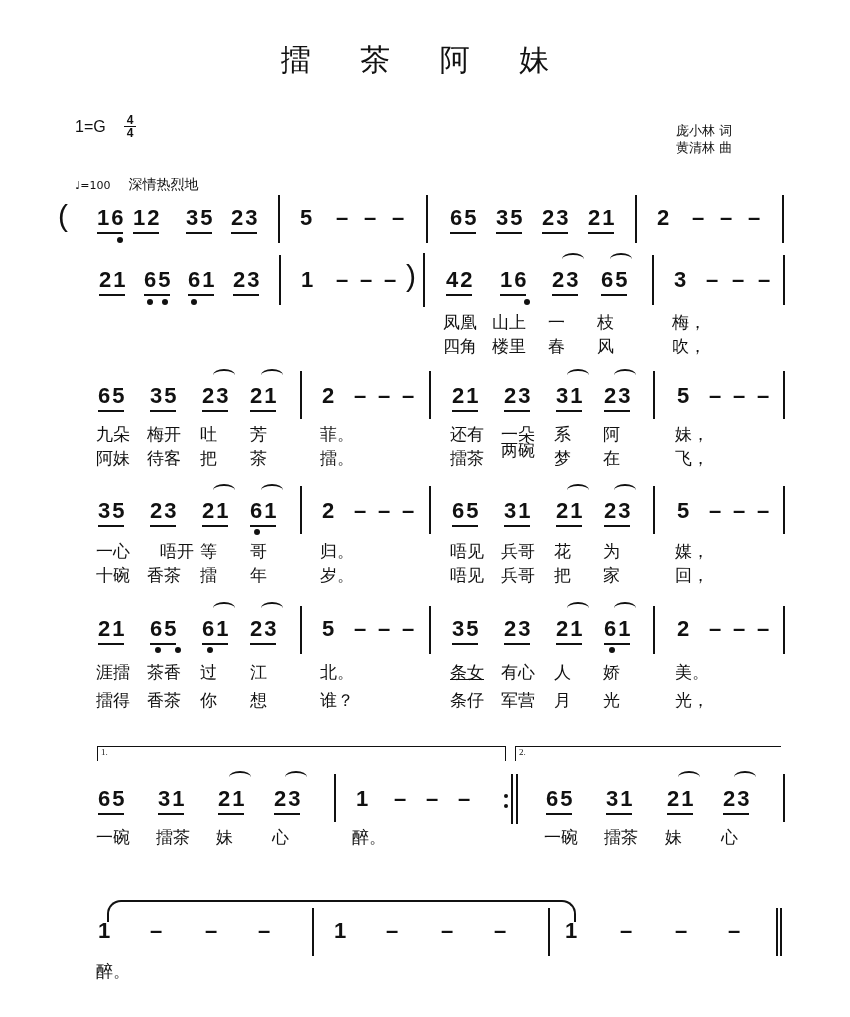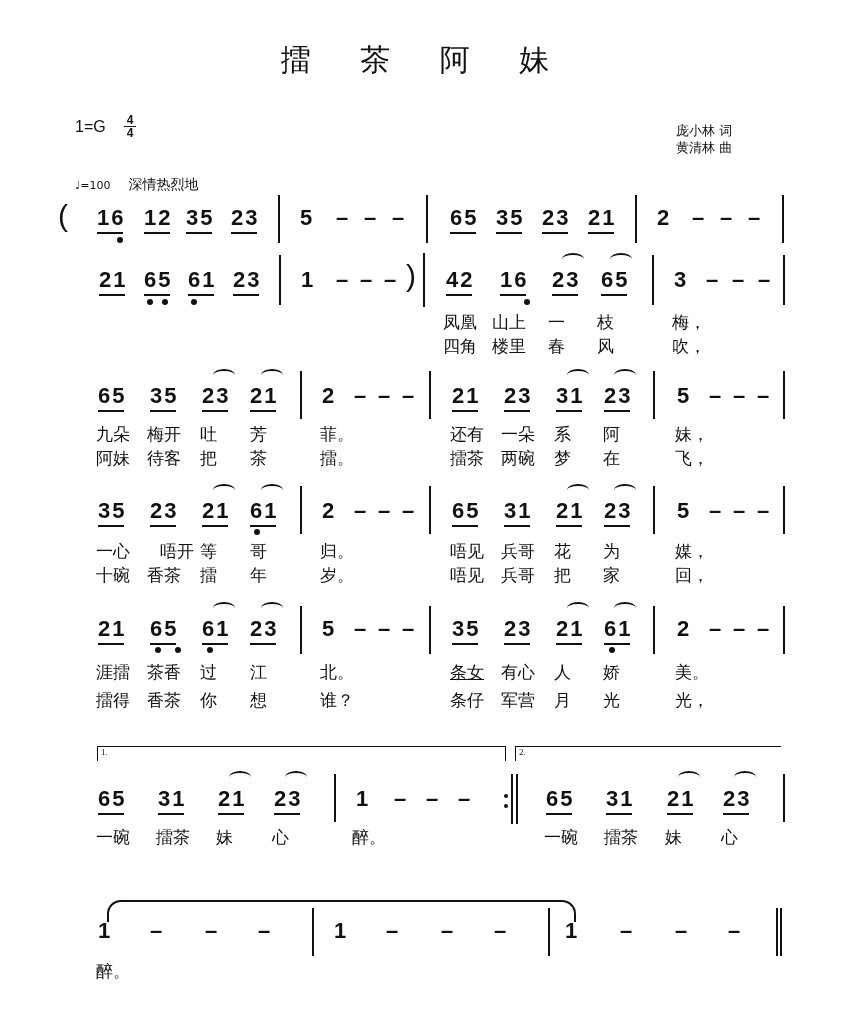--- a/index.html
+++ b/index.html
@@ -43,21 +43,21 @@
   <div>黄清林  曲</div>
 </div>
 <div class="abs tempo">
   <span>♩=100</span><span class="mark">深情热烈地</span>
 </div>
 
 <div class="row" style="top:195px;">
   <div class="paren" style="left:58px;top:4px;">(</div>
   <div class="grp ul" style="left:97px;top:10px;">16</div>
   <div class="dot" style="left:117px;top:42px;"></div>
-  <div class="grp ul" style="left:144px;top:10px;text-align:center;">12</div>
+  <div class="grp ul" style="left:133px;top:10px;text-align:center;">12</div>
   <div class="grp ul" style="left:186px;top:10px;">35</div>
   <div class="grp ul" style="left:231px;top:10px;">23</div>
   <div class="bar" style="left:278px;top:0;height:48px;"></div>
   <div class="grp" style="left:300px;top:10px;">5</div>
   <div class="dash" style="left:336px;top:10px;">–</div>
   <div class="dash" style="left:364px;top:10px;">–</div>
   <div class="dash" style="left:392px;top:10px;">–</div>
   <div class="bar" style="left:426px;top:0;height:48px;"></div>
   <div class="grp ul" style="left:450px;top:10px;">65</div>
   <div class="grp ul" style="left:496px;top:10px;">35</div>
@@ -146,21 +146,21 @@
   <div class="lyric" style="left:501px;top:56px;">一朵</div>
   <div class="lyric" style="left:554px;top:56px;">系</div>
   <div class="lyric" style="left:603px;top:56px;">阿</div>
   <div class="lyric" style="left:675px;top:56px;">妹，</div>
   <div class="lyric" style="left:96px;top:80px;">阿妹</div>
   <div class="lyric" style="left:147px;top:80px;">待客</div>
   <div class="lyric" style="left:200px;top:80px;">把</div>
   <div class="lyric" style="left:250px;top:80px;">茶</div>
   <div class="lyric" style="left:320px;top:80px;">擂。</div>
   <div class="lyric" style="left:450px;top:80px;">擂茶</div>
-  <div class="lyric" style="left:501px;top:80px;">两碗</div>
+  <div class="lyric" style="left:501px;top:72px;">两碗</div>
   <div class="lyric" style="left:554px;top:80px;">梦</div>
   <div class="lyric" style="left:603px;top:80px;">在</div>
   <div class="lyric" style="left:675px;top:80px;">飞，</div>
 </div>
 
 <div class="row" style="top:482px;">
   <div class="grp ul" style="left:98px;top:16px;">35</div>
   <div class="grp ul" style="left:150px;top:16px;">23</div>
   <div class="slur" style="left:213px;top:2px;"></div>
   <div class="grp ul" style="left:202px;top:16px;">21</div>

